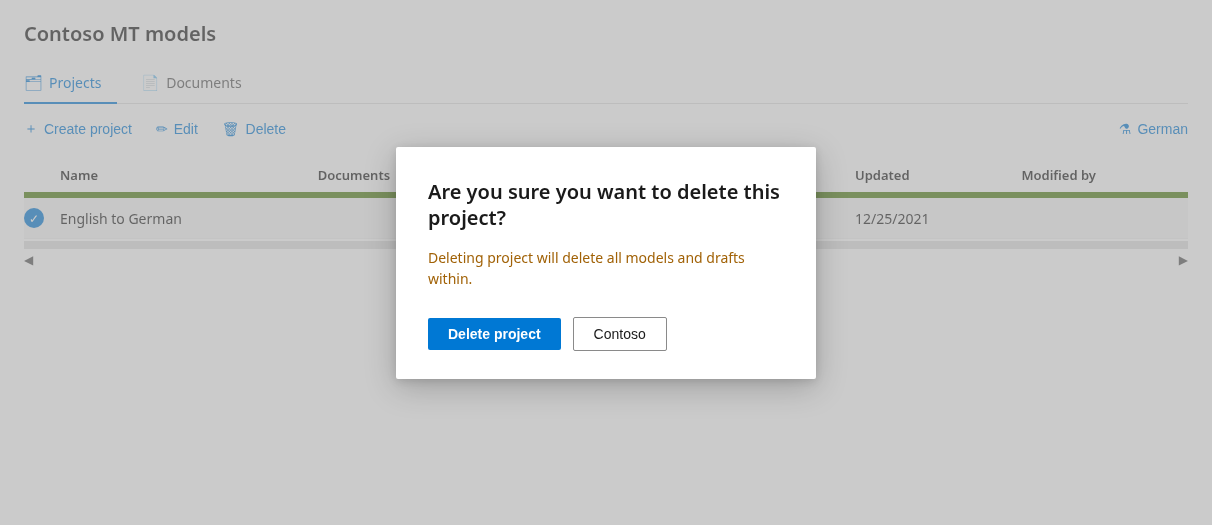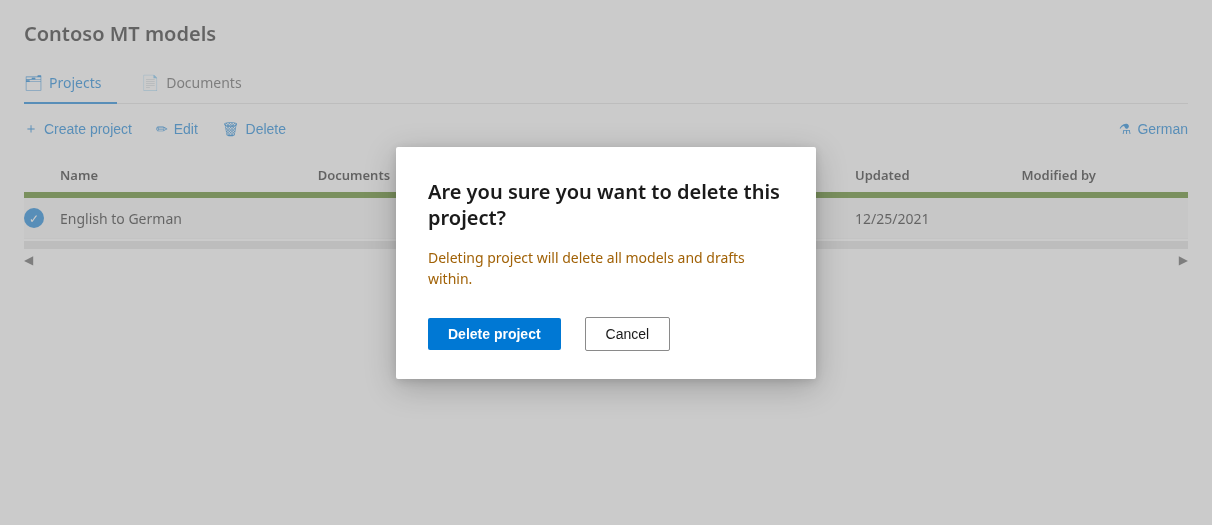--- a/index.html
+++ b/index.html
@@ -185,21 +185,21 @@
       margin-bottom: 16px;
     }
     .modal-body {
       font-size: 14px;
       color: #a16207;
       margin-bottom: 28px;
       line-height: 1.5;
     }
     .modal-actions {
       display: flex;
-      gap: 24px;
+      gap: 12px;
       align-items: center;
     }
     .btn-primary {
       background: #0078d4;
       color: #fff;
       border: none;
       border-radius: 2px;
       padding: 8px 20px;
       font-size: 14px;
       font-weight: 600;
@@ -317,18 +317,18 @@
   </div>
 
   <div class="overlay"></div>
 
   <div class="modal-backdrop">
     <div class="modal">
       <div class="modal-title">Are you sure you want to delete this project?</div>
       <div class="modal-body">Deleting project will delete all models and drafts within.</div>
       <div class="modal-actions">
         <button class="btn-primary">Delete project</button>
-        <button class="btn-secondary">Cancel</button>
+        <button class="btn-secondary">Contoso</button>
       </div>
     </div>
   </div>
 
 </div>
 
 </body></html>

